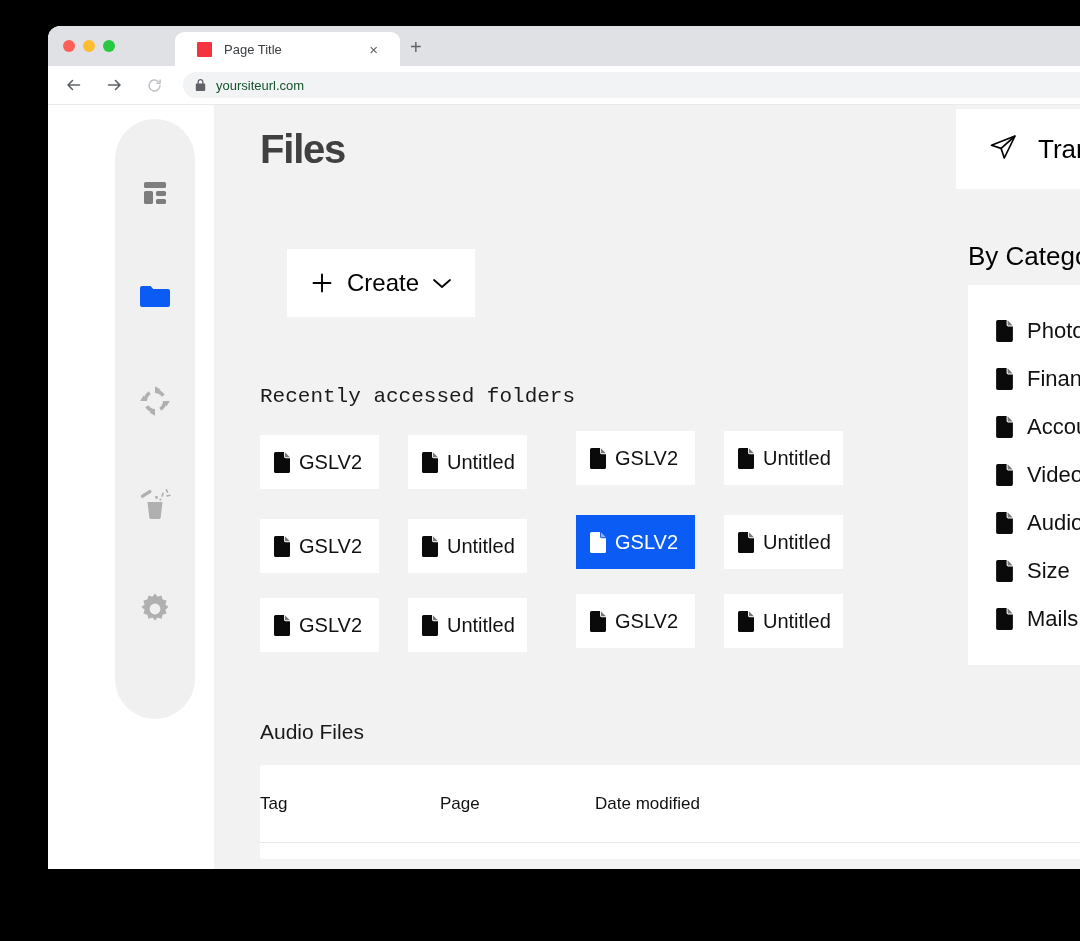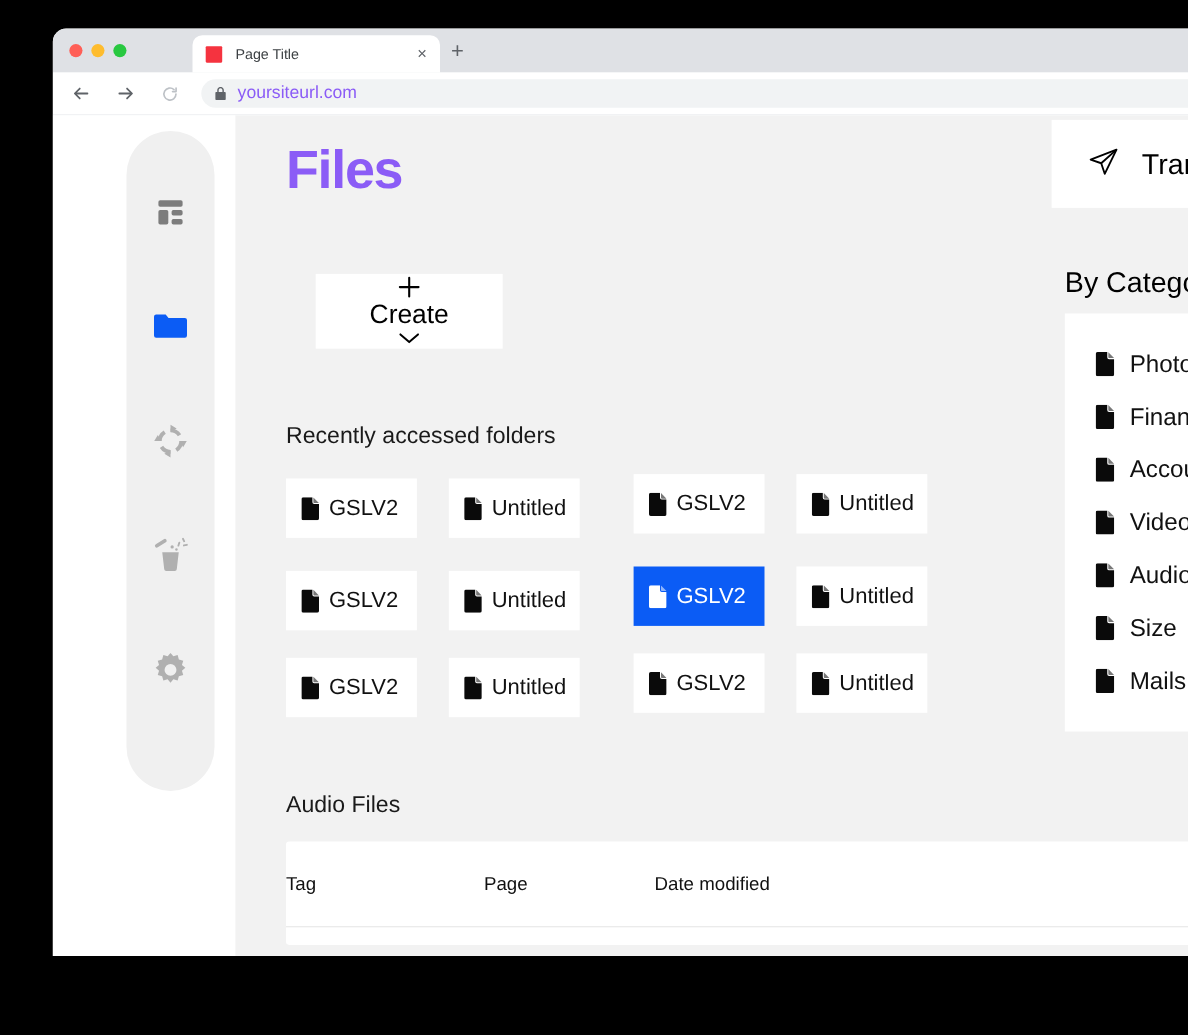--- a/index.html
+++ b/index.html
@@ -38,21 +38,21 @@
   .light.yellow { background: #febc2e; }
   .light.green { background: #28c840; }
 
   .tab {
     position: absolute; left: 127px; top: 6px;
     width: 225px; height: 34px;
     background: #ffffff;
     border-top-left-radius: 9px;
     border-top-right-radius: 9px;
     display: flex; align-items: center;
-    padding: 0 12px;
+    padding: 0 22px;
   }
   .tab-favicon {
     width: 15px; height: 15px;
     background: #f5333f;
     border-radius: 1px;
     flex: 0 0 auto;
   }
   .tab-title {
     margin-left: 12px;
     font-size: 13px;
@@ -94,22 +94,22 @@
     height: 26px;
     flex: 1 1 auto;
     background: #f1f3f4;
     border-radius: 13px;
     display: flex; align-items: center;
     padding: 0 12px;
     margin-right: 14px;
   }
   .lock-icon { margin-right: 10px; display: flex; }
   .omnibox-url {
-    font-size: 16px;
-    color: #8b5cf6;
+    font-size: 13px;
+    color: #14532d;
   }
 
   
   .app {
     position: relative;
     height: 764px;
     background: #ffffff;
     display: flex;
   }
 
@@ -143,24 +143,24 @@
     flex: 1 1 auto;
     background: #f2f2f2;
     position: relative;
     overflow: hidden;
   }
 
   
   .page-title {
     position: absolute;
     left: 46px; top: 22px;
-    font-size: 49px;
+    font-size: 40px;
     font-weight: 700;
     letter-spacing: -1.2px;
-    color: #8b5cf6;
+    color: #404040;
   }
   .storage-row {
     position: absolute;
     left: 260px; top: 33px;
     display: flex; align-items: center;
   }
   .progress-track {
     width: 171px; height: 13px;
     background: #cfcfcf;
     border-radius: 7px;
@@ -212,37 +212,36 @@
   .btn-upload {
     background: #0b5cf5;
     color: #ffffff;
     min-width: 172px;
   }
   .btn-create {
     background: #ffffff;
     color: #000000;
     margin-left: 27px;
     min-width: 170px;
-    flex-direction: column;
   }
   .btn-label {
     font-size: 24px;
     font-weight: 500;
     margin: 0 13px;
     white-space: nowrap;
   }
   .btn svg { display: block; flex: 0 0 auto; }
 
   
   .section-title {
     position: absolute;
     font-size: 21px;
     color: #1a1a1a;
   }
-  .st-recent-folders { left: 46px; top: 280px; }
+  .st-recent-folders { left: 46px; top: 280px; font-family: Liberation Mono, monospace; }
   .st-recent-files { left: 46px; top: 615px; }
 
   .folder-grid {
     position: absolute;
     left: 46px; top: 330px;
     width: 660px;
   }
   .fcard {
     position: absolute;
     width: 119px; height: 54px;

